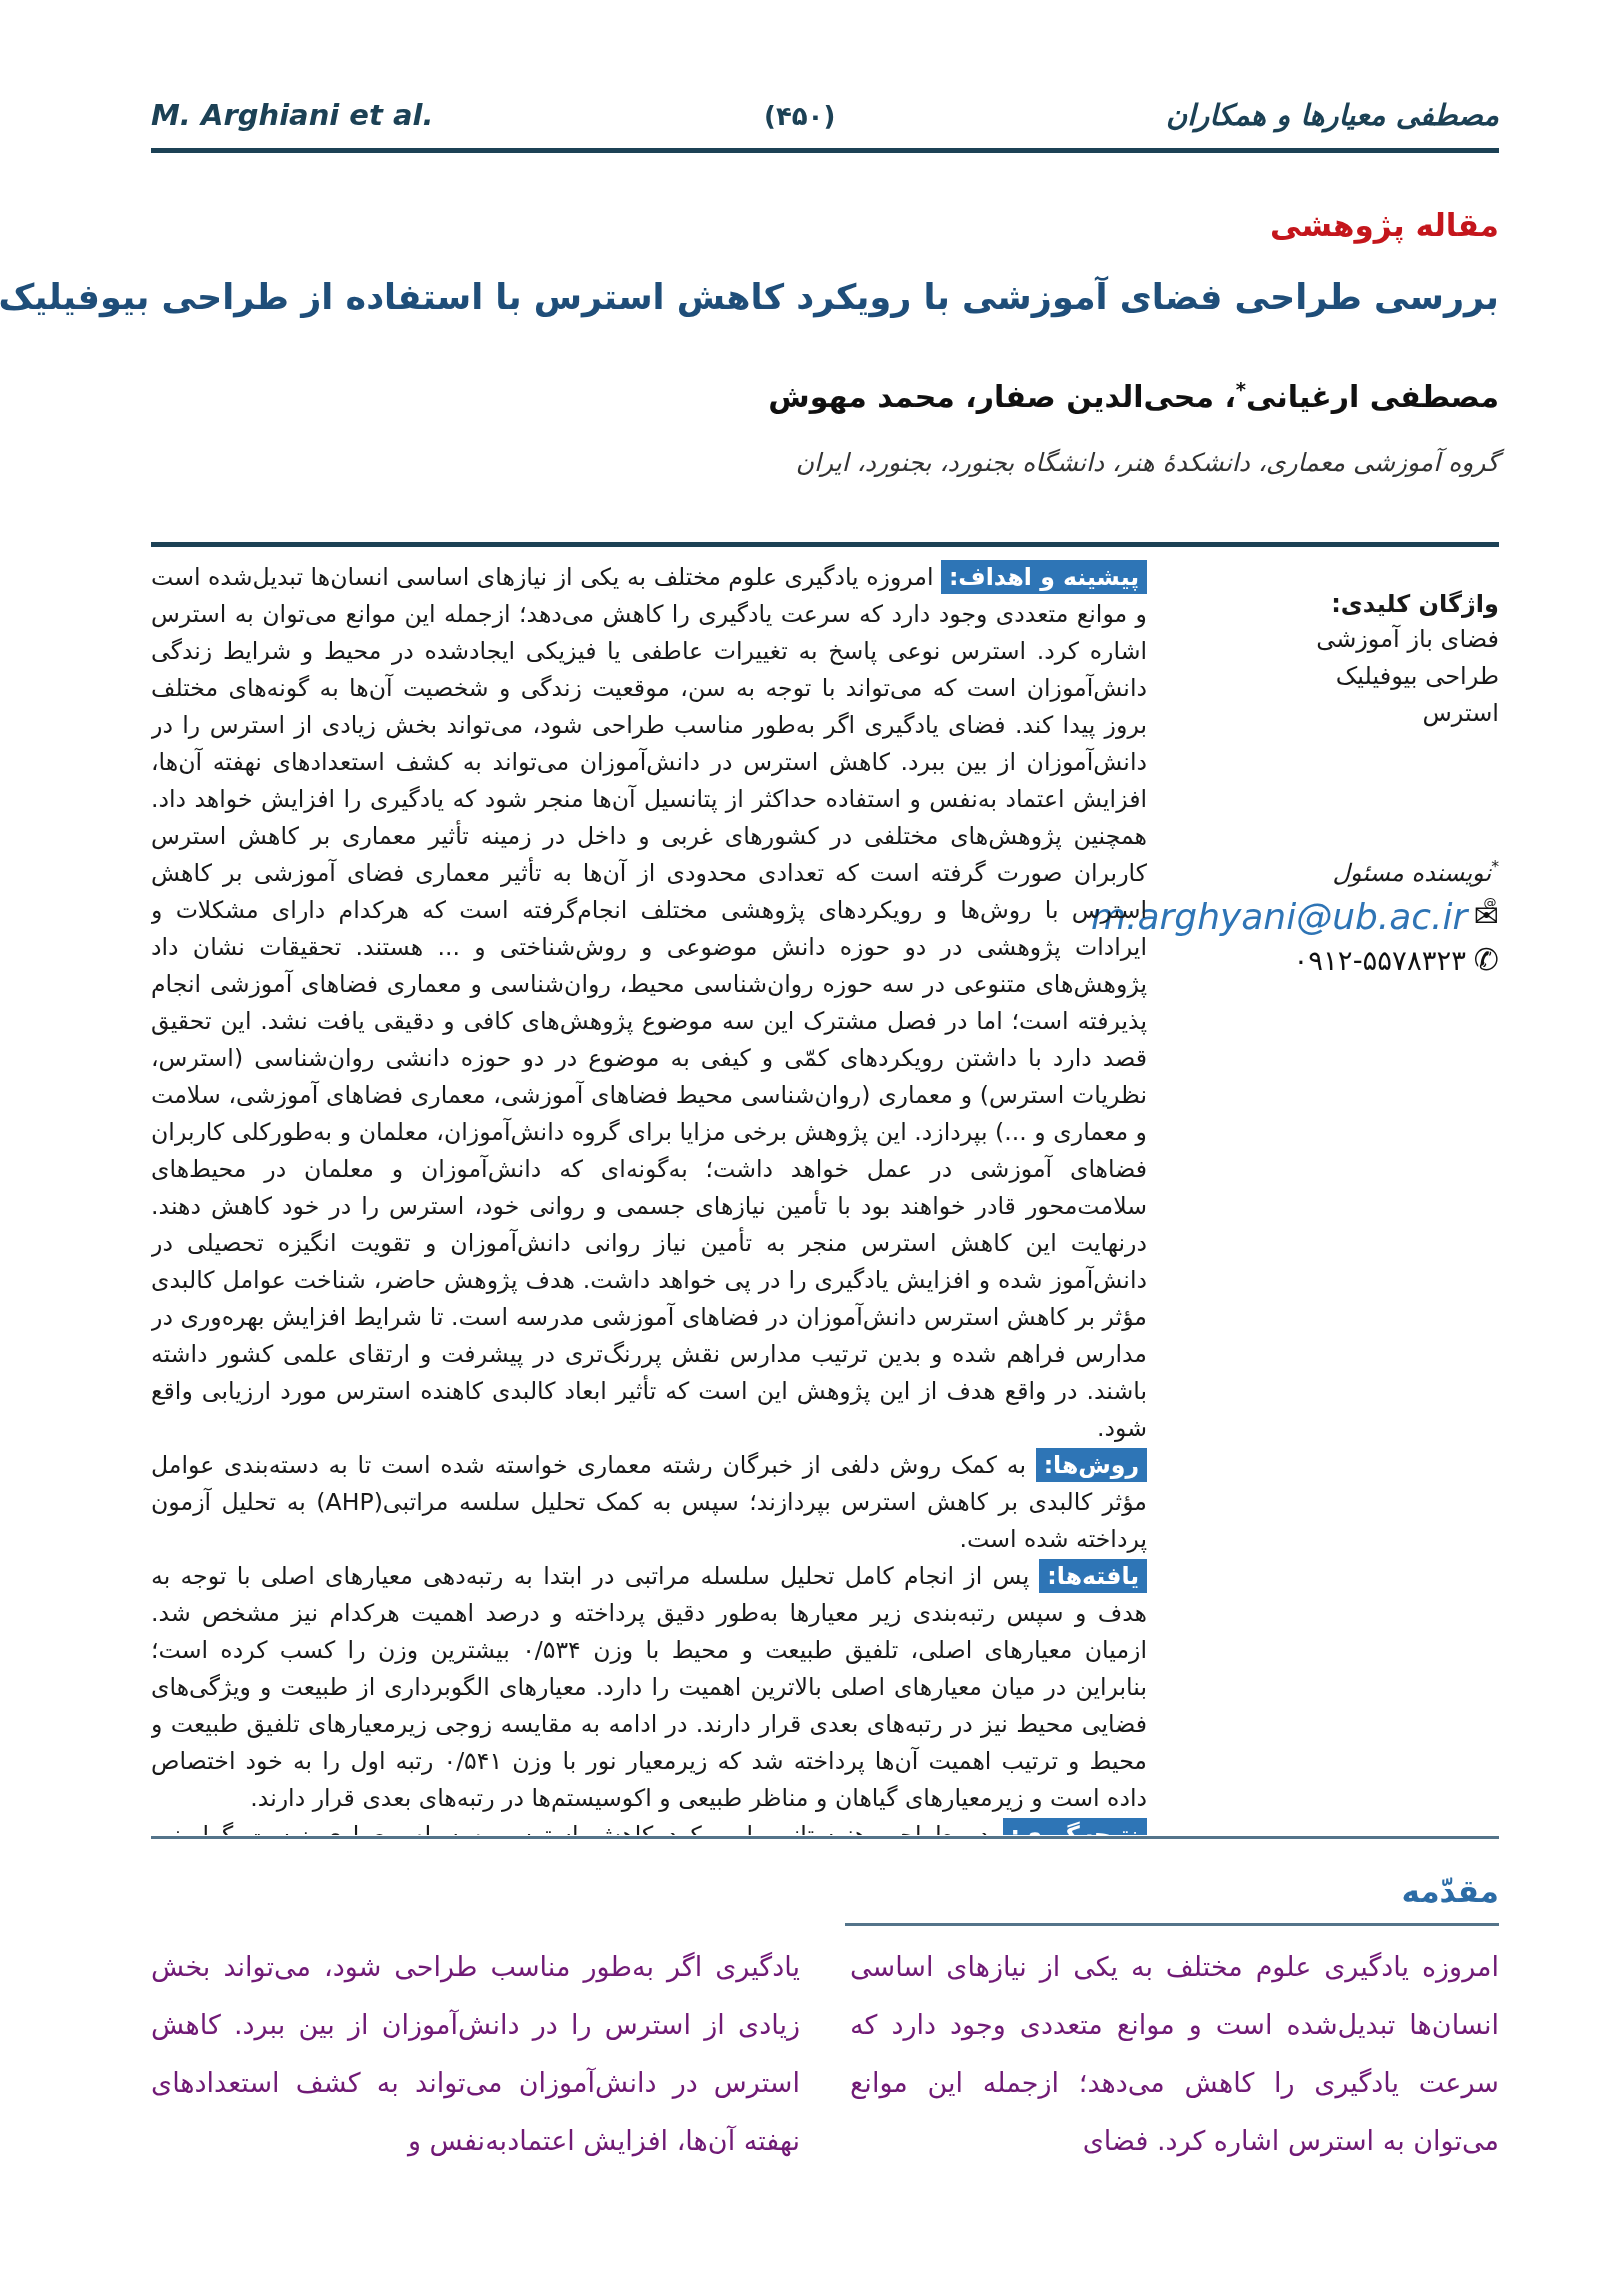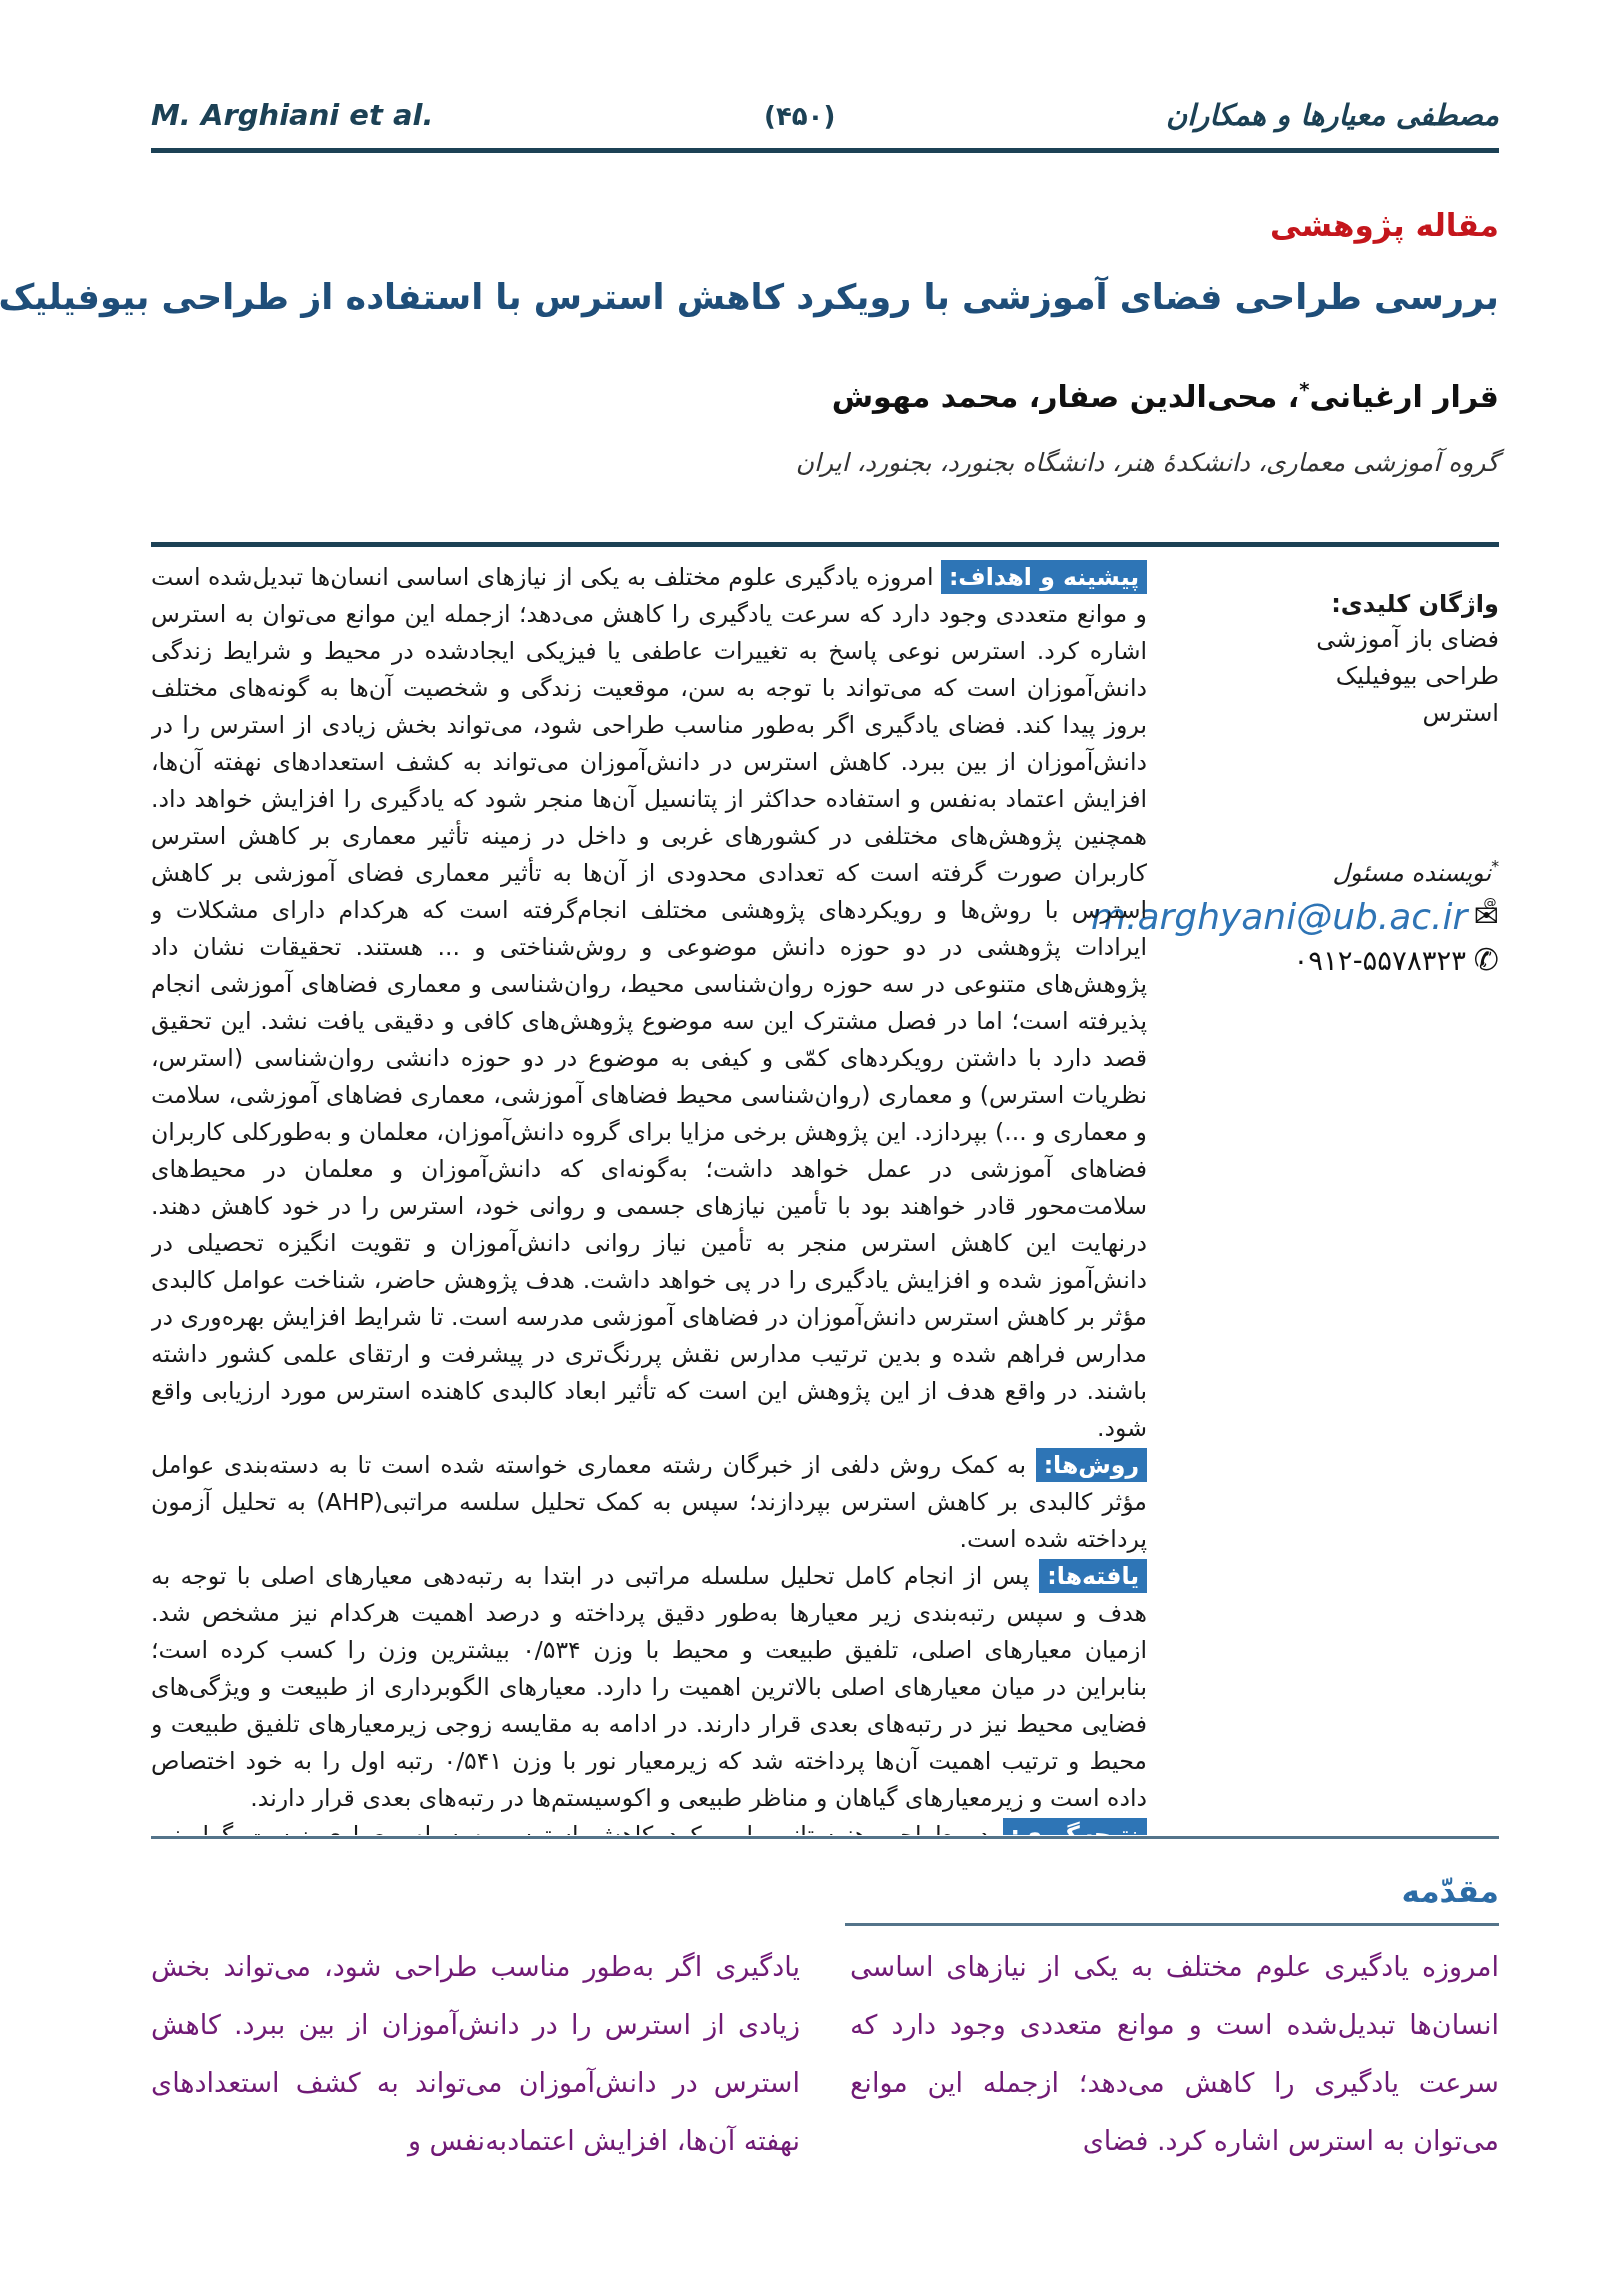--- a/index.html
+++ b/index.html
@@ -77,21 +77,21 @@
   <div class="running-header">
     <span class="rh-fa">مصطفی معیارها و همکاران</span>
     <span class="rh-page">(۴۵۰)</span>
     <span class="rh-en">M. Arghiani et al.</span>
   </div>
   <div class="header-rule"></div>
 
   <div class="article-type">مقاله پژوهشی</div>
   <h1 class="article-title" style="margin:0;">بررسی طراحی فضای آموزشی با رویکرد کاهش استرس با استفاده از طراحی بیوفیلیک (زیست گرا)</h1>
   <div class="authors">
-    <span>قرار ارغیانی</span><sup>*</sup><span>، محی‌الدین صفار، محمد مهوش</span>
+    <span>مصطفی ارغیانی</span><sup>*</sup><span>، محی‌الدین صفار، محمد مهوش</span>
   </div>
   <div class="affiliation">گروه آموزشی معماری، دانشکدۀ هنر، دانشگاه بجنورد، بجنورد، ایران</div>
 
   <div class="abstract-rule"></div>
 
   <div class="abstract-wrap">
 
     <div class="side-col">
       <div class="kw-title">واژگان کلیدی:</div>
       <div class="side-keywords">

